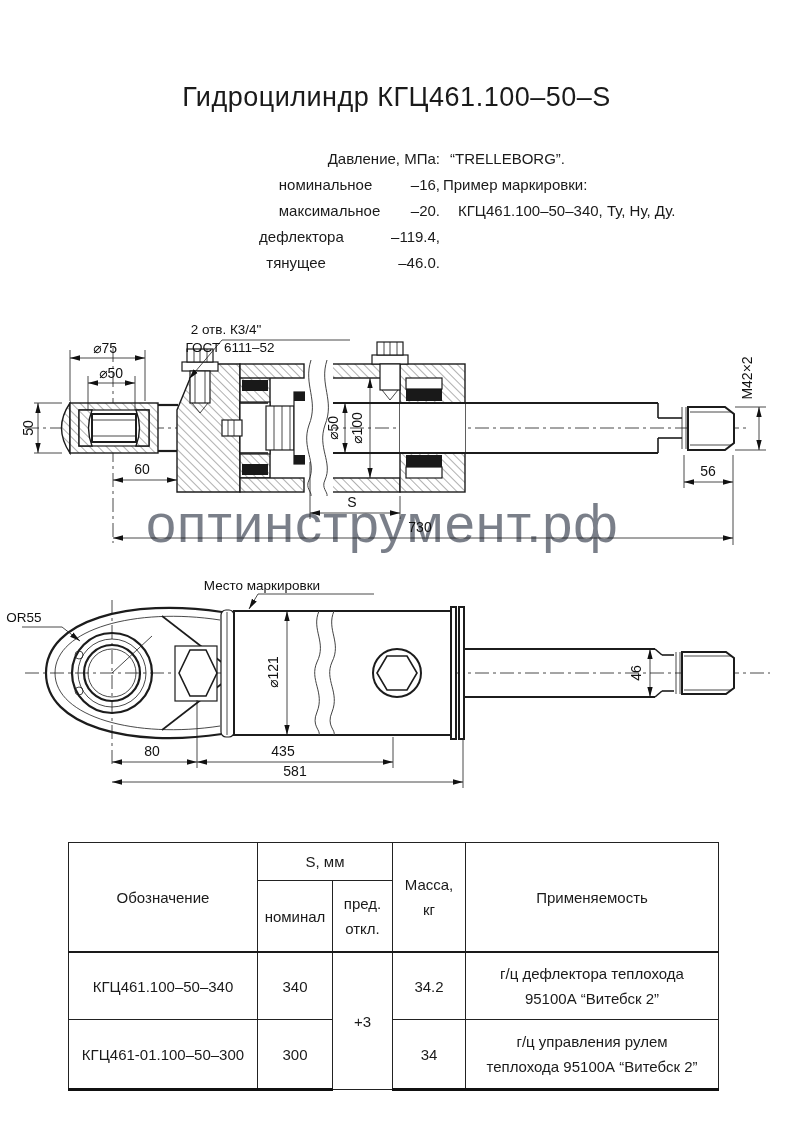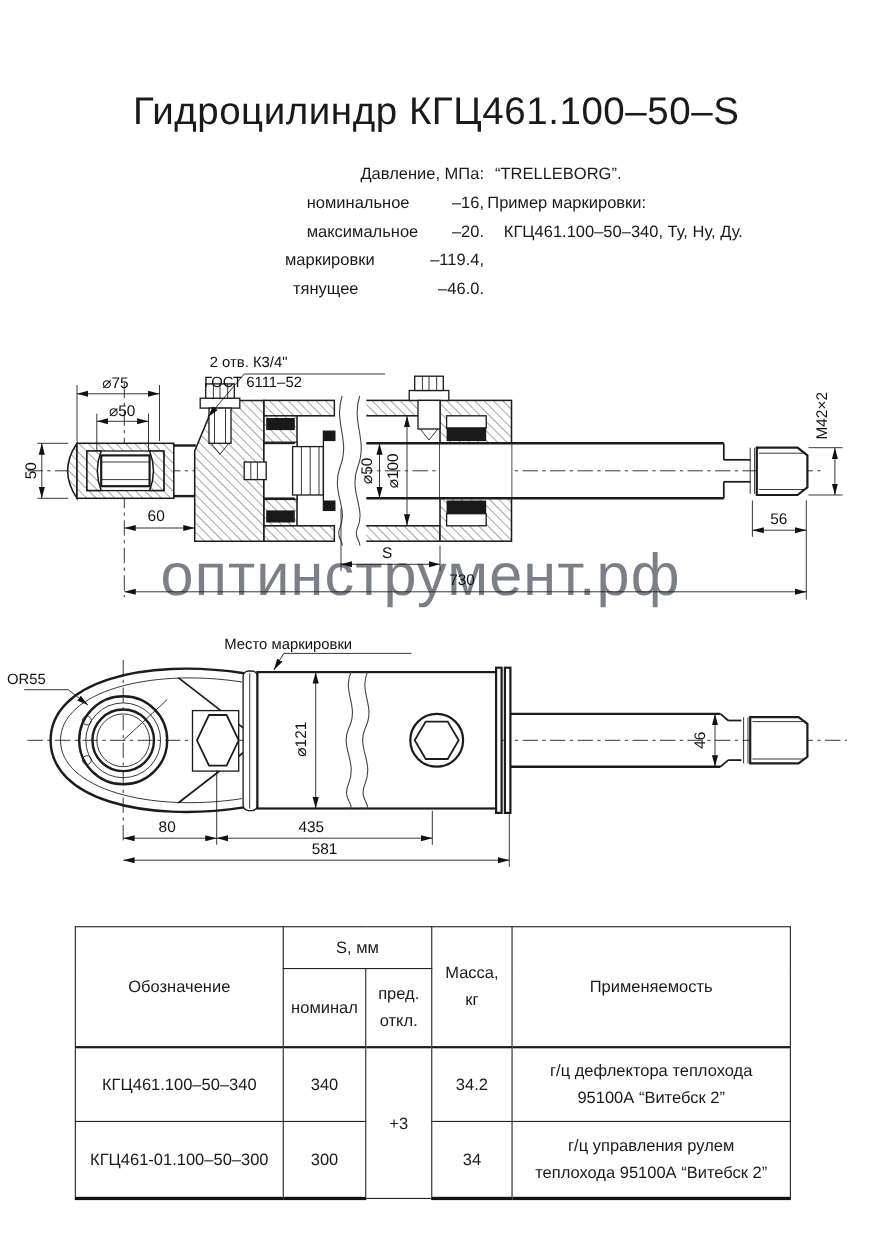--- a/index.html
+++ b/index.html
@@ -1,19 +1,19 @@
 <!DOCTYPE html>
 <html><head>
 <meta charset="utf-8">
 <style>
   html,body{margin:0;padding:0;background:#fff;}
   .page{position:relative;width:793px;height:1123px;background:#fff;overflow:hidden;
         font-family:"Liberation Sans","DejaVu Sans",sans-serif;color:#1a1a1a;}
   .title{position:absolute;left:0;top:82px;width:100%;text-align:center;
-         font-size:35px;letter-spacing:.5px;font-weight:normal;margin:0;}
+         font-size:27px;letter-spacing:.5px;font-weight:normal;margin:0;}
   .specs{position:absolute;font-size:15px;line-height:26px;}
   .specs-left{left:140px;top:146px;width:300px;}
   .specs-right{left:443px;top:146px;width:330px;}
   .srow{display:flex;justify-content:flex-end;}
   .srow .lbl{width:132px;flex:none;}
   .ind1{padding-left:7px;}
   .ind2{padding-left:15px;}
   .watermark{position:absolute;left:146px;top:492px;font-size:54px;letter-spacing:1px;
              color:#0f172a;opacity:.55;z-index:0;white-space:nowrap;}
   .draw{position:absolute;left:0;top:0;z-index:1;}
@@ -58,21 +58,21 @@
       </div>
     <div class="srow">
         <span class="lbl">номинальное</span>
         <span>–16,</span>
       </div>
     <div class="srow">
         <span class="lbl">максимальное</span>
         <span>–20.</span>
       </div>
     <div class="srow">
-        <span class="lbl">маркировки</span>
+        <span class="lbl">дефлектора</span>
         <span>–119.4,</span>
       </div>
     <div class="srow">
         <span class="lbl">тянущее</span>
         <span>–46.0.</span>
       </div>
   </div>
 
   <div class="specs specs-right">
     <div class="ind1">“TRELLEBORG”.</div>

